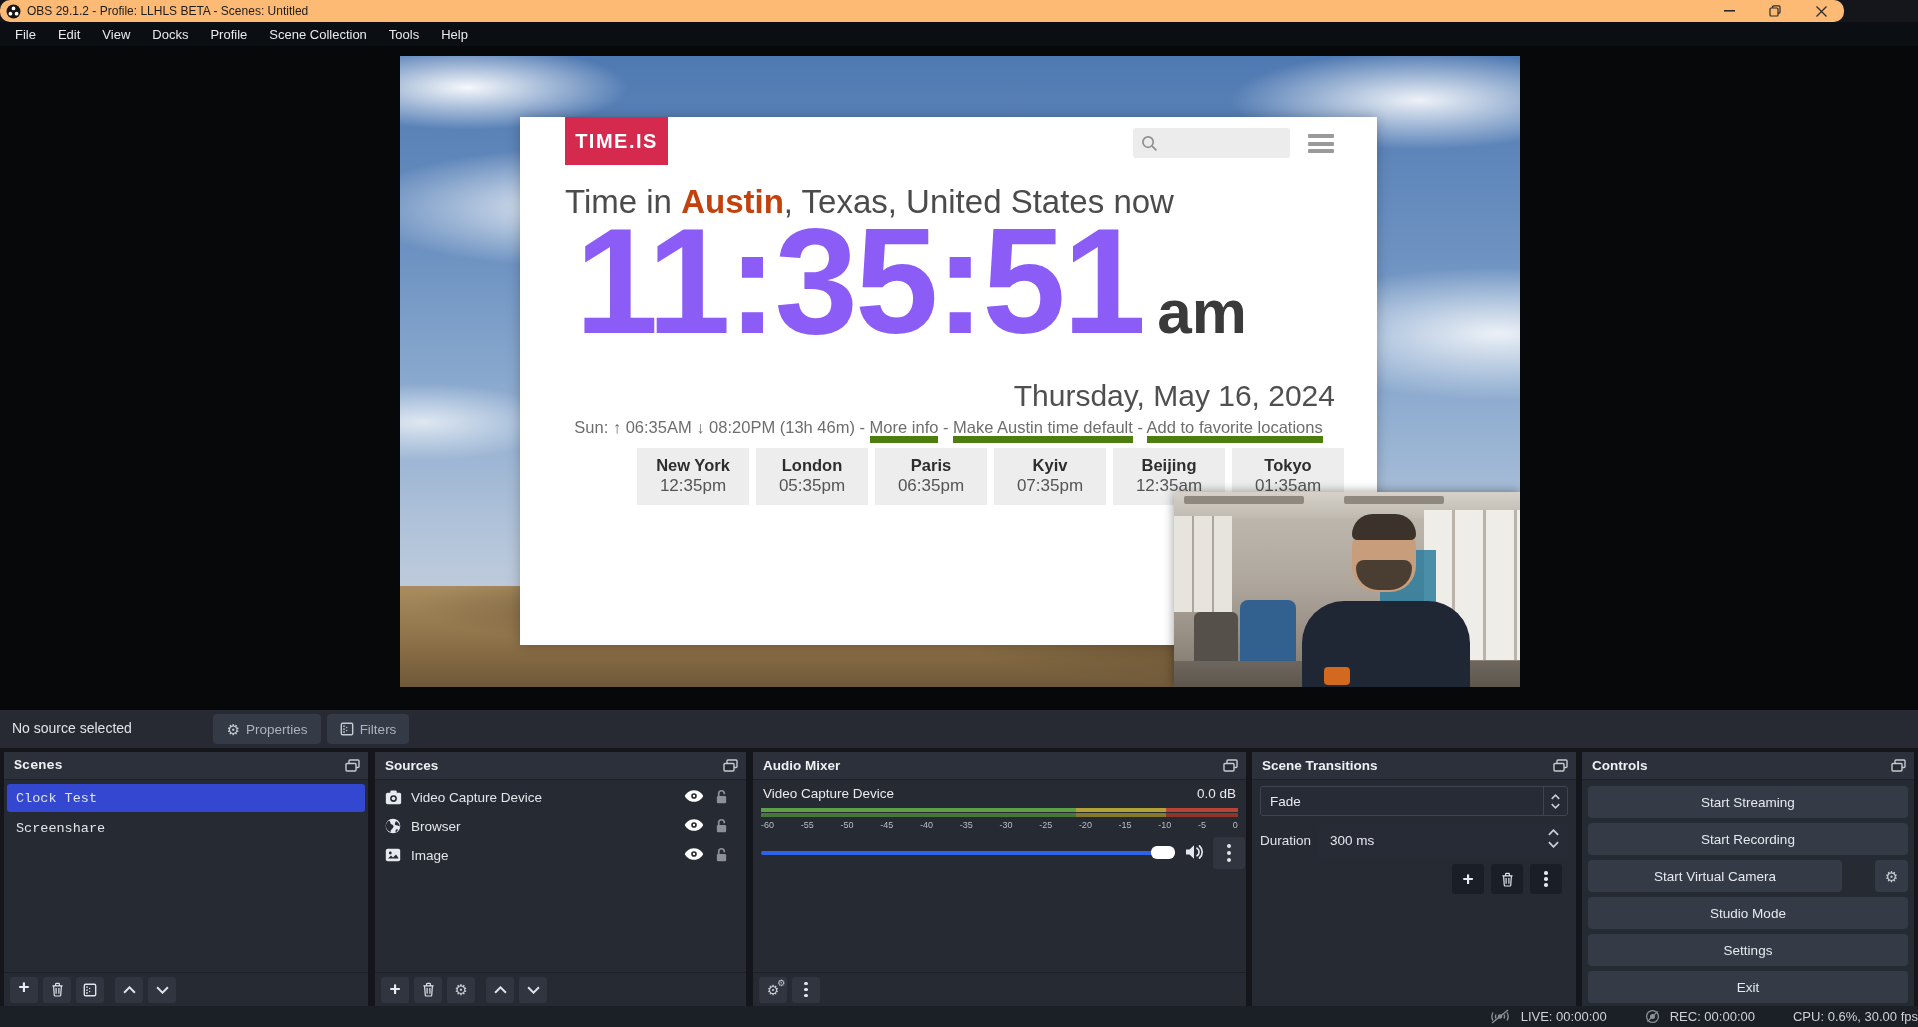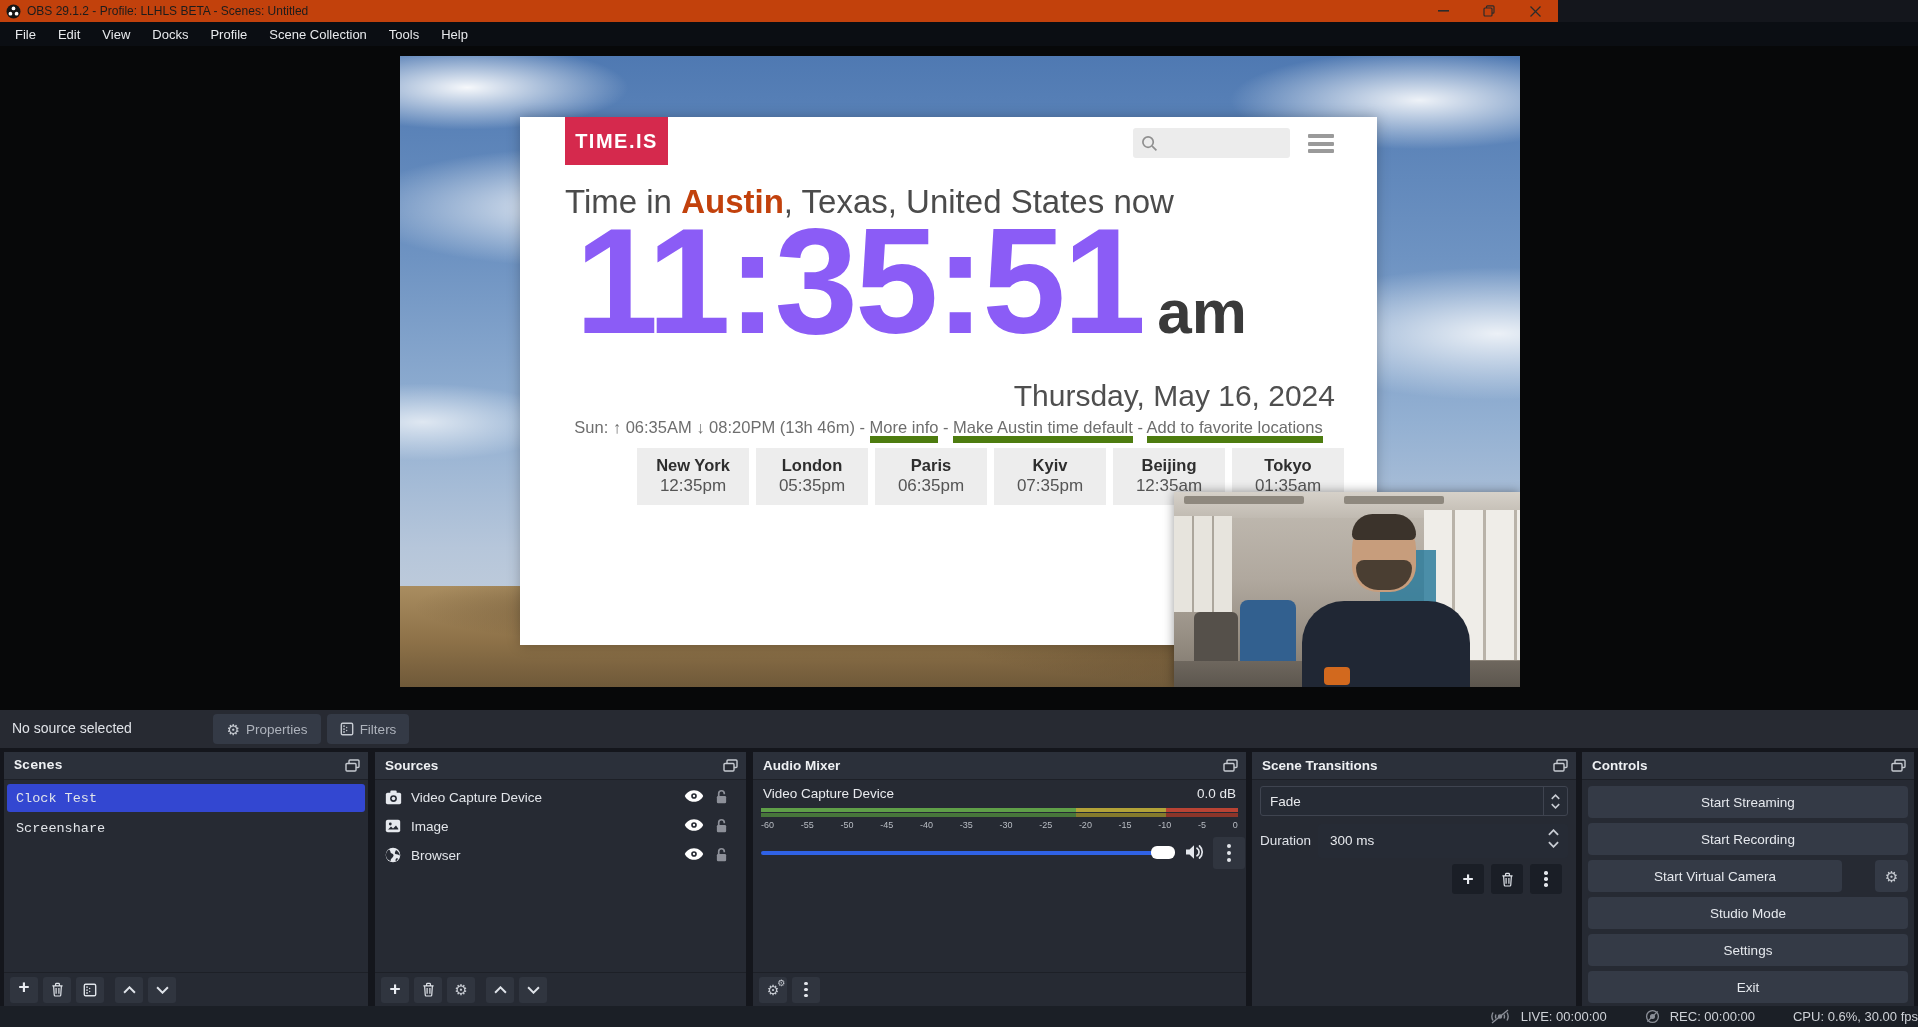--- a/index.html
+++ b/index.html
@@ -1,21 +1,21 @@
 <!DOCTYPE html>
 <html><head>
 <meta charset="utf-8">
 <style>
   * { margin:0; padding:0; box-sizing:border-box; }
   html,body { width:1918px; height:1027px; overflow:hidden; background:#14161c;
               font-family:"Liberation Sans", sans-serif; }
 
   
-  #titlebar { position:absolute; left:0; top:0; width:1558px; height:22px; background:#c2410c;
-              display:flex; align-items:center; padding-left:6px; }
+  #titlebar { position:absolute; left:0; top:0; width:1844px; height:22px; background:#fdba74;
+              display:flex; align-items:center; padding-left:6px;border-radius:10px; }
   #titlebar .title { font-size:12px; color:#1c1c1c; margin-left:6px; }
   #win-controls { position:absolute; right:0; top:0; height:22px; display:flex; }
   .win-btn { width:46px; height:22px; display:flex; align-items:center; justify-content:center; color:#2b2b2b; }
 
   
   #menubar { position:absolute; left:0; top:22px; width:1918px; height:24px; background:#0b0e13;
              display:flex; align-items:center; padding-left:4px; }
   .menu-item { color:#e8eaed; font-size:13px; padding:0 11px; height:24px; display:flex; align-items:center; }
 
   
@@ -404,49 +404,49 @@
       </span>
       <span class="row-lock">
         <svg width="13" height="16" viewBox="0 0 14 16">
             <path d="M4 7 V4.3 a3 3 0 0 1 6 0 V5" fill="none" stroke="#8d9099" stroke-width="1.8"></path>
             <rect x="2" y="7" width="10" height="7.8" rx="1.4" fill="#8d9099"></rect>
           </svg>
       </span>
     </div>
     <div class="source-row">
       <span class="src-icon">
-        <svg width="16" height="14" viewBox="0 0 16 14" fill="#e6e9ee">
-            <rect x="0.8" y="0.8" width="14.4" height="12.4" rx="2"></rect>
-            <circle cx="5.3" cy="5" r="1.4" fill="#262a33"></circle>
-            <path d="M2.8 10.8 l3.2-3.2 2 2 3-3 2.3 3.2 v.8 H2.8 Z" fill="#262a33"></path>
-          </svg>
-      </span>
-      <span>Image</span>
+        <svg width="16" height="16" viewBox="0 0 16 16">
+            <circle cx="8" cy="8" r="7.3" fill="#e6e9ee"></circle>
+            <path d="M4 2.5 C6 4 5 6 7 6.5 S9 9 7.5 10.5 5 13 6 14.2 C3 13.5 1 11 .9 8 1 5.5 2.3 3.6 4 2.5 Z M11 3 c2 1 3.6 3 3.9 5.4 -1.2-.3-2-1.4-3.4-1.2 -1.6.2-2-1.1-1.4-2.2 .5-1 .6-1.5.9-2 Z M12.5 11 c.8 1.2-.5 2.8-1.8 3.3 -.3-1-.2-2.1.5-2.8 .5-.5 1-.7 1.3-.5 Z" fill="#262a33"></path>
+          </svg>
+      </span>
+      <span>Browser</span>
       <span class="row-eye">
         <svg width="20" height="14" viewBox="0 0 24 16">
             <path d="M12 1 C6 1 2.3 5 1 8 c1.3 3 5 7 11 7 s9.7-4 11-7 C21.7 5 18 1 12 1 Z" fill="#fff"></path>
             <circle cx="12" cy="8" r="3.4" fill="#262a33"></circle>
             <circle cx="12" cy="8" r="1.4" fill="#fff"></circle>
           </svg>
       </span>
       <span class="row-lock">
         <svg width="13" height="16" viewBox="0 0 14 16">
             <path d="M4 7 V4.3 a3 3 0 0 1 6 0 V5" fill="none" stroke="#8d9099" stroke-width="1.8"></path>
             <rect x="2" y="7" width="10" height="7.8" rx="1.4" fill="#8d9099"></rect>
           </svg>
       </span>
     </div>
     <div class="source-row">
       <span class="src-icon">
-        <svg width="16" height="16" viewBox="0 0 16 16">
-            <circle cx="8" cy="8" r="7.3" fill="#e6e9ee"></circle>
-            <path d="M4 2.5 C6 4 5 6 7 6.5 S9 9 7.5 10.5 5 13 6 14.2 C3 13.5 1 11 .9 8 1 5.5 2.3 3.6 4 2.5 Z M11 3 c2 1 3.6 3 3.9 5.4 -1.2-.3-2-1.4-3.4-1.2 -1.6.2-2-1.1-1.4-2.2 .5-1 .6-1.5.9-2 Z M12.5 11 c.8 1.2-.5 2.8-1.8 3.3 -.3-1-.2-2.1.5-2.8 .5-.5 1-.7 1.3-.5 Z" fill="#262a33"></path>
-          </svg>
-      </span>
-      <span>Browser</span>
+        <svg width="16" height="14" viewBox="0 0 16 14" fill="#e6e9ee">
+            <rect x="0.8" y="0.8" width="14.4" height="12.4" rx="2"></rect>
+            <circle cx="5.3" cy="5" r="1.4" fill="#262a33"></circle>
+            <path d="M2.8 10.8 l3.2-3.2 2 2 3-3 2.3 3.2 v.8 H2.8 Z" fill="#262a33"></path>
+          </svg>
+      </span>
+      <span>Image</span>
       <span class="row-eye">
         <svg width="20" height="14" viewBox="0 0 24 16">
             <path d="M12 1 C6 1 2.3 5 1 8 c1.3 3 5 7 11 7 s9.7-4 11-7 C21.7 5 18 1 12 1 Z" fill="#fff"></path>
             <circle cx="12" cy="8" r="3.4" fill="#262a33"></circle>
             <circle cx="12" cy="8" r="1.4" fill="#fff"></circle>
           </svg>
       </span>
       <span class="row-lock">
         <svg width="13" height="16" viewBox="0 0 14 16">
             <path d="M4 7 V4.3 a3 3 0 0 1 6 0 V5" fill="none" stroke="#8d9099" stroke-width="1.8"></path>

